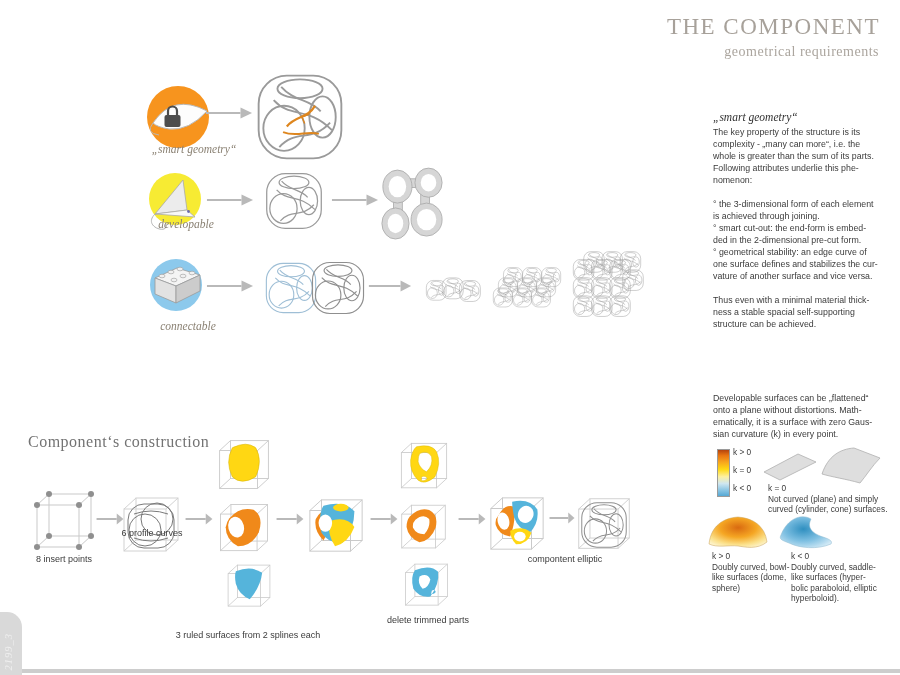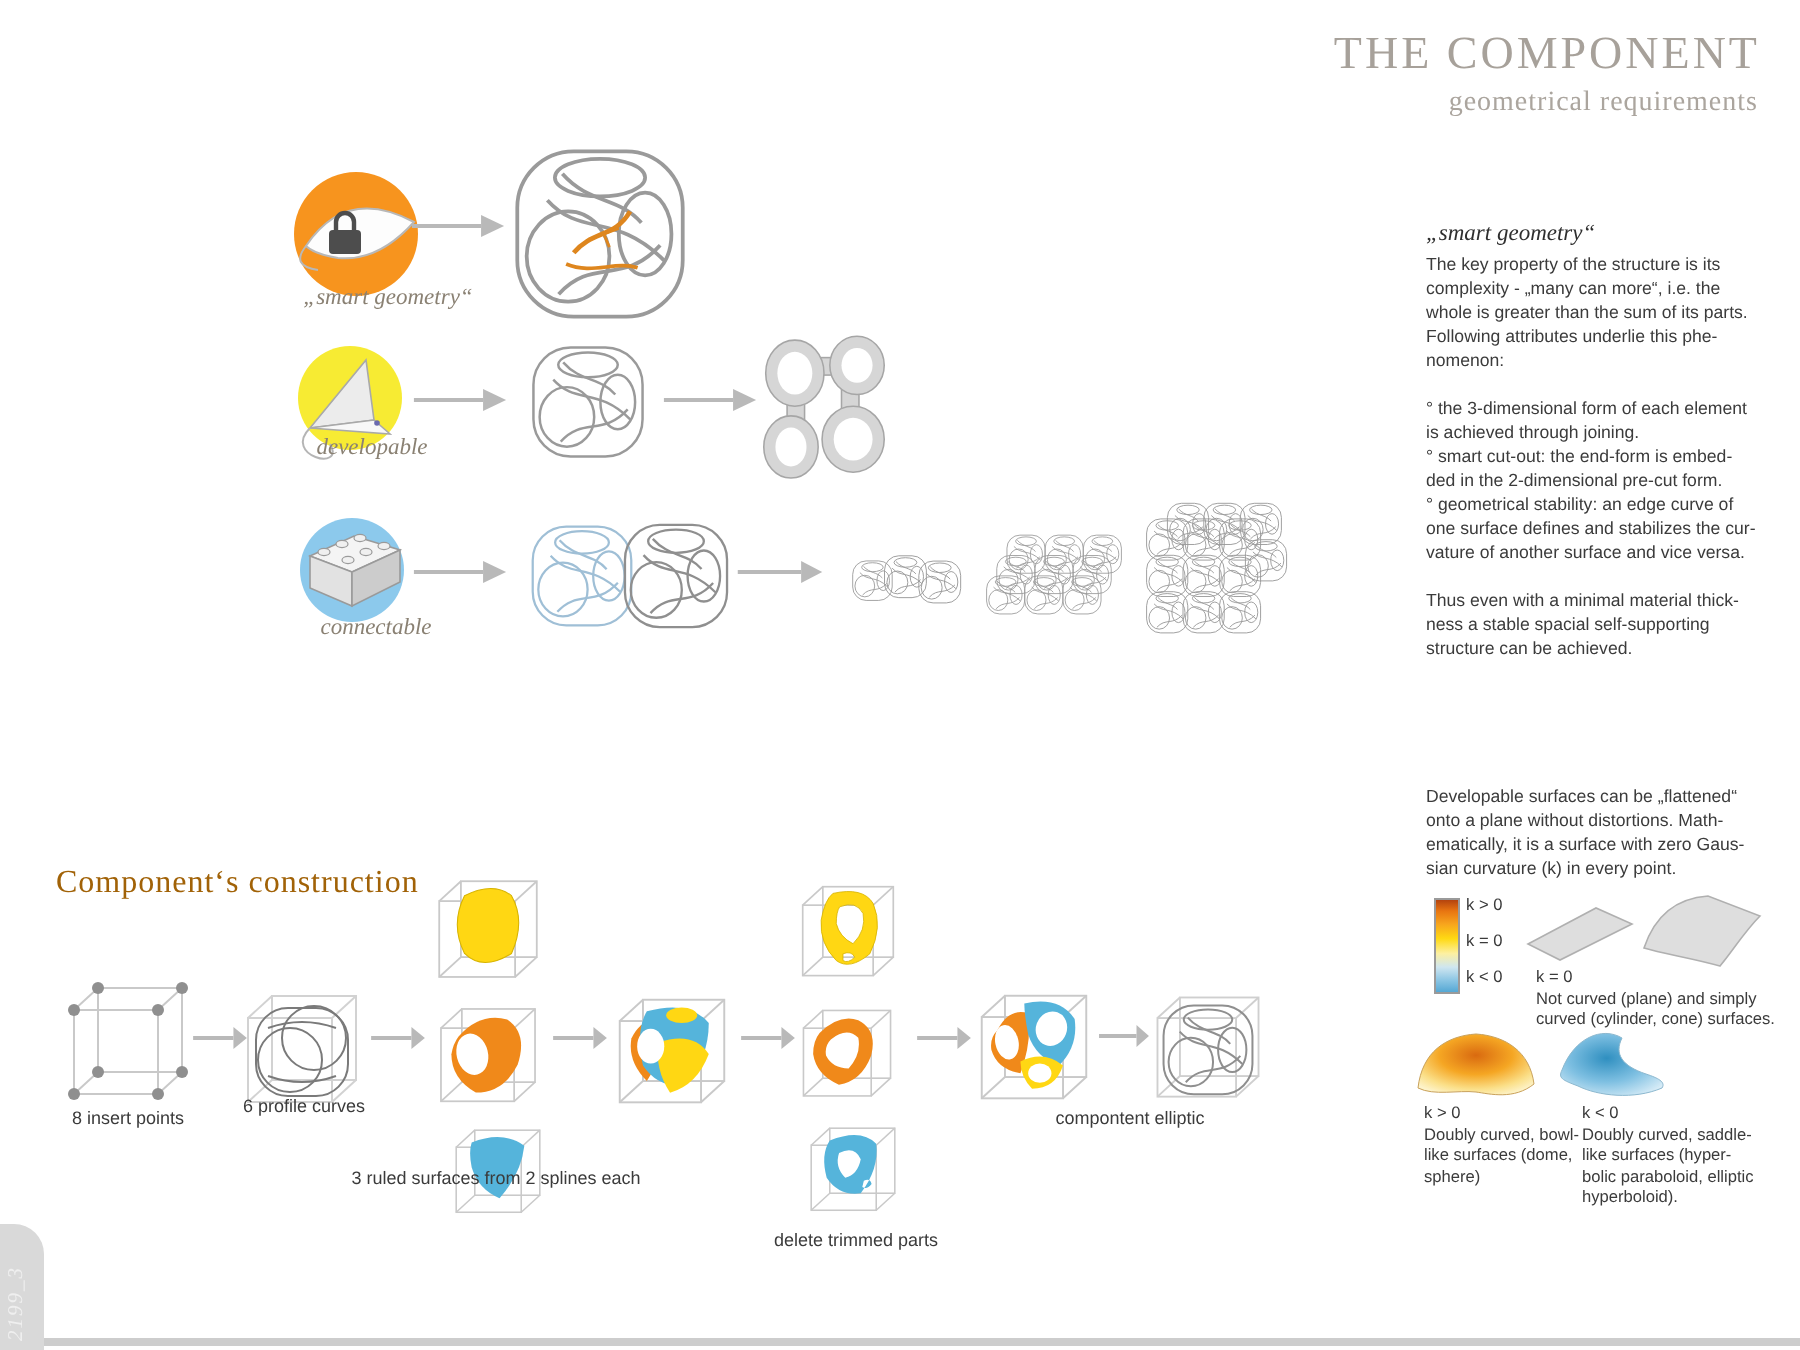--- a/index.html
+++ b/index.html
@@ -34,21 +34,21 @@
     font-family:"Liberation Serif", serif; font-style:italic;
     font-size:13px; line-height:15px; color:#8a8173; white-space:pre-line;
   }
   .caption {
     font-size:8.3px; line-height:10.6px; color:#3b3b3b; white-space:pre-line;
   }
   .k-label { font-size:8.3px; color:#3b3b3b; }
 
   .construction-heading {
     font-family:"Liberation Serif", serif; font-size:16px;
-    letter-spacing:0.5px; color:#a16207;
+    letter-spacing:0.5px; color:#737373;
   }
   .step-label {
     font-size:9px; color:#3b3b3b; text-align:center; white-space:pre-line;
   }
   .step-label.left { text-align:left; }
 
   .legend-bar {
     width:11px; height:46px; border:0.5px solid #9a9a9a;
     background:linear-gradient(180deg,#b4430e 0%,#e87511 12%,#f7a41d 26%,
       #ffd913 42%,#fdf0a0 58%,#cfe6f0 73%,#8cc6e4 87%,#55a8d4 100%);
@@ -186,21 +186,21 @@
       <g fill="#f0f0f0" stroke="#9a9a9a" stroke-width="0.6">
         <ellipse cx="15" cy="18" rx="3" ry="1.8"></ellipse>
         <ellipse cx="24" cy="14" rx="3" ry="1.8"></ellipse>
         <ellipse cx="33" cy="11" rx="3" ry="1.8"></ellipse>
         <ellipse cx="27" cy="22" rx="3" ry="1.8"></ellipse>
         <ellipse cx="36" cy="18" rx="3" ry="1.8"></ellipse>
         <ellipse cx="45" cy="15" rx="3" ry="1.8"></ellipse>
       </g>
     </g>
   </svg>
-  <div class="abs row-label" style="left:140px;top:308px;width:96px">connectable</div>
+  <div class="abs row-label" style="left:140px;top:320px;width:96px">connectable</div>
   <svg class="abs arrow" style="left:206px;top:279px" width="48" height="14">
       <use href="#sym-arrow" width="48" height="14"></use>
     </svg>
   <svg class="abs" style="left:263px;top:258px" width="104" height="60" viewBox="0 0 104 60">
     <g color="#9fbfd6">
         <use href="#sym-comp" x="0" y="2" width="56" height="56"></use>
       </g>
     <g color="#8f8f8f">
         <use href="#sym-comp" x="46" y="0" width="58" height="60"></use>
       </g>
@@ -319,40 +319,40 @@
   <svg class="abs" style="left:120px;top:494px;color:#d2d2d2" width="62" height="62" viewBox="0 0 62 62">
     <use href="#sym-cube" width="62" height="62"></use>
     <g fill="none" stroke="#7a7a7a" stroke-width="1">
       <rect x="8" y="10" width="46" height="44" rx="16"></rect>
       <circle cx="25" cy="36" r="16"></circle>
       <circle cx="37" cy="25" r="16"></circle>
       <path d="M14,20 Q31,14 48,20"></path>
       <path d="M14,44 Q31,50 48,44"></path>
     </g>
   </svg>
-  <div class="abs step-label" style="left:106px;top:548px;width:92px">6 profile curves</div>
+  <div class="abs step-label" style="left:106px;top:528px;width:92px">6 profile curves</div>
 
   <svg class="abs arrow" style="left:185px;top:512px" width="28" height="14">
       <use href="#sym-arrow" width="28" height="14"></use>
     </svg>
 
   <svg class="abs" style="left:215px;top:437px;color:#c9c9c9" width="58" height="56" viewBox="0 0 62 62">
     <use href="#sym-cube" width="62" height="62"></use>
     <path d="M18,12 Q34,4 44,12 Q52,26 44,44 Q28,54 18,44 Q10,28 18,12 Z" fill="#FFD713" stroke="#d8b400" stroke-width="0.6"></path>
   </svg>
   <svg class="abs" style="left:215px;top:501px;color:#c9c9c9" width="58" height="54" viewBox="0 0 62 62">
     <use href="#sym-cube" width="62" height="62"></use>
     <path d="M14,20 Q26,6 42,10 Q54,18 48,36 Q40,52 24,52 Q10,44 10,30 Q11,24 14,20 Z" fill="#F0891A"></path>
     <ellipse cx="22" cy="30" rx="9" ry="12" fill="#ffffff" transform="rotate(-14 22 30)"></ellipse>
   </svg>
   <svg class="abs" style="left:224px;top:562px;color:#c9c9c9" width="50" height="48" viewBox="0 0 62 62">
     <use href="#sym-cube" width="62" height="62"></use>
     <path d="M14,12 Q34,4 48,14 Q46,32 32,48 Q18,42 14,28 Q12,18 14,12 Z" fill="#55B4DB"></path>
   </svg>
-  <div class="abs step-label" style="left:168px;top:584px;width:160px">3 ruled surfaces from 2 splines each</div>
+  <div class="abs step-label" style="left:168px;top:630px;width:160px">3 ruled surfaces from 2 splines each</div>
 
   <svg class="abs arrow" style="left:276px;top:512px" width="28" height="14">
       <use href="#sym-arrow" width="28" height="14"></use>
     </svg>
 
   <svg class="abs" style="left:306px;top:496px;color:#c9c9c9" width="60" height="60" viewBox="0 0 62 62">
     <use href="#sym-cube" width="62" height="62"></use>
     <path d="M10,24 Q16,12 26,16 Q26,34 18,46 Q8,36 10,24 Z" fill="#F0891A"></path>
     <path d="M18,10 Q40,4 50,16 Q50,34 38,48 Q24,50 16,38 Q12,20 18,10 Z" fill="#55B4DB"></path>
     <path d="M24,26 Q42,20 50,32 Q44,48 30,52 Q22,40 24,26 Z" fill="#FFD713"></path>

